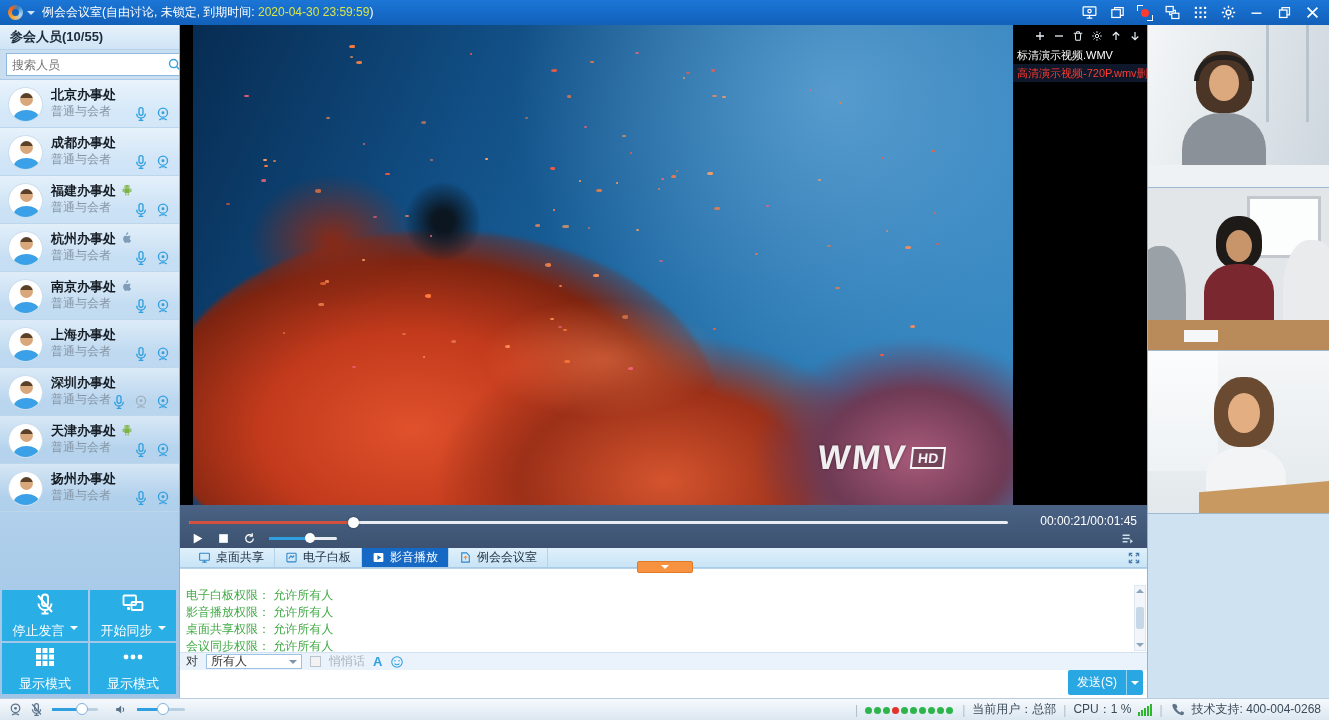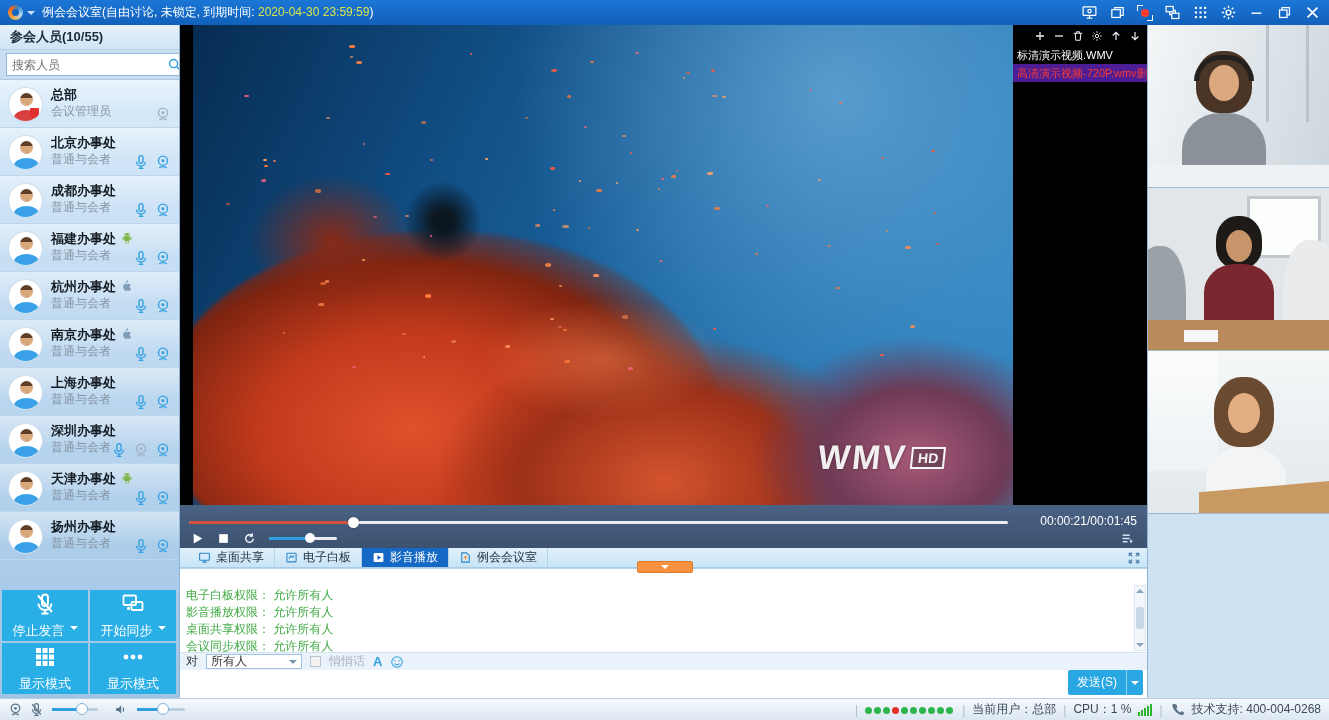--- a/index.html
+++ b/index.html
@@ -65,21 +65,21 @@
 #video .rock{left:26%;top:33%;width:9%;height:16%;background:radial-gradient(ellipse,#0c1620 20%,rgba(10,20,30,0) 75%);filter:blur(1px)}
 #video .glow{left:35%;bottom:18%;width:30%;height:25%;background:radial-gradient(ellipse,rgba(255,140,90,.45),rgba(0,0,0,0) 70%)}
 .fish{position:absolute;border-radius:60% 40% 40% 60%}
 #wmv{position:absolute;right:68px;bottom:28px;display:flex;align-items:center;color:rgba(255,255,255,.92);transform:skewX(-6deg)}
 #wmv .wm{font-size:34px;font-weight:bold;letter-spacing:2px;text-shadow:0 0 3px rgba(0,0,0,.4)}
 #wmv .hd{margin-left:4px;border:2px solid rgba(255,255,255,.95);background:rgba(40,40,40,.35);font-size:14px;font-weight:bold;padding:1px 5px}
 #playlist{position:absolute;right:0;top:2px;width:134px;color:#fff}
 .pl-toolbar{display:flex;justify-content:flex-end;gap:7px;padding:3px 6px 4px 0}
 .pl-toolbar .ic{width:12px;height:12px;color:#e8eef4;cursor:pointer}
 .pl-item{height:18px;line-height:18px;font-size:11px;padding:0 4px;white-space:nowrap;overflow:hidden;cursor:pointer;display:flex}
-.pl-item.selected{background:#4c1d95;color:#ff3b30}
+.pl-item.selected{background:#0f172a;color:#ff3b30}
 .pl-item .del{margin-left:auto;color:#ff3b30;opacity:.85;font-size:11px}
 #playerbar{position:relative;height:43px;background:linear-gradient(#4a6284,#3c5270)}
 #ptrack{position:absolute;left:9px;top:16px;right:139px;height:3px;background:#e9edf2;border-radius:2px}
 #pfill{height:100%;background:#d2503c;border-radius:2px}
 #phandle{position:absolute;top:-4px;width:11px;height:11px;border-radius:50%;background:#fff;margin-left:-5px;box-shadow:0 0 2px rgba(0,0,0,.5)}
 #ptime{position:absolute;right:10px;top:9px;color:#fff;font-weight:normal;font-size:12px}
 #pl-toggle{position:absolute;right:12px;top:27px;width:15px;height:13px;color:#cfe0f0;cursor:pointer}
 #pcontrols{position:absolute;left:11px;top:27px;display:flex;align-items:center;gap:13px}
 #pcontrols .ic{width:13px;height:13px;color:#fff;cursor:pointer}
 #vtrack{position:relative;width:68px;height:3px;background:#e9edf2;border-radius:2px}
@@ -208,36 +208,20 @@
         <input placeholder="搜索人员" style="">
         <span class="ic">
             <svg viewBox="0 0 24 24" fill="none" stroke="currentColor" stroke-width="2.2">
               <circle cx="10.5" cy="10.5" r="6.5"></circle>
               <path d="M15.5 15.5 21 21"></path>
             </svg>
           </span>
       </div>
     </div>
     <div id="plist">
-        <div class="p-row admin">
-          <div class="avatar">
-            <div class="av-head"></div>
-            <div class="av-body"></div>
-            <div class="av-badge"></div>
-          </div>
-          <div class="p-info"><span class="p-name">总部</span><span class="p-role">会议管理员</span><span class="p-icons">
-              <span class="ic gray">
-                <svg viewBox="0 0 24 24" fill="none" stroke="currentColor" stroke-width="2">
-                  <circle cx="12" cy="10" r="6.8"></circle>
-                  <circle cx="12" cy="10" r="2.2" fill="currentColor" stroke="none"></circle>
-                  <path d="M6.5 21c2.5-2.6 8.5-2.6 11 0"></path>
-                </svg>
-              </span>
-            </span></div>
-        </div>
         <div class="p-row">
           <div class="avatar">
             <div class="av-head"></div>
             <div class="av-body"></div>
           </div>
           <div class="p-info"><span class="p-name">北京办事处</span><span class="p-role">普通与会者</span><span class="p-icons">
               <span class="ic">
                 <svg viewBox="0 0 24 24" fill="none" stroke="currentColor" stroke-width="2">
                   <rect x="9" y="2.5" width="6" height="11.5" rx="3"></rect>
                   <path d="M5.5 11.5a6.5 6.5 0 0 0 13 0M12 18v3.5M8.5 21.5h7"></path>

